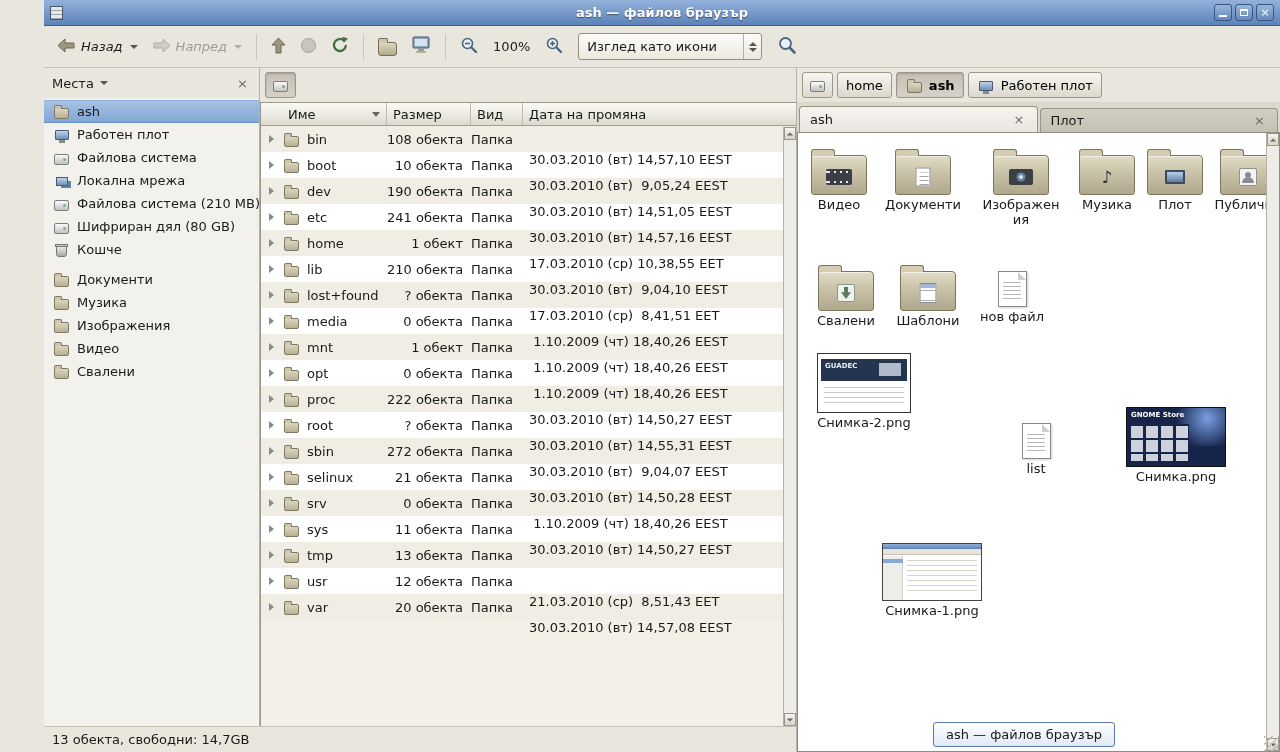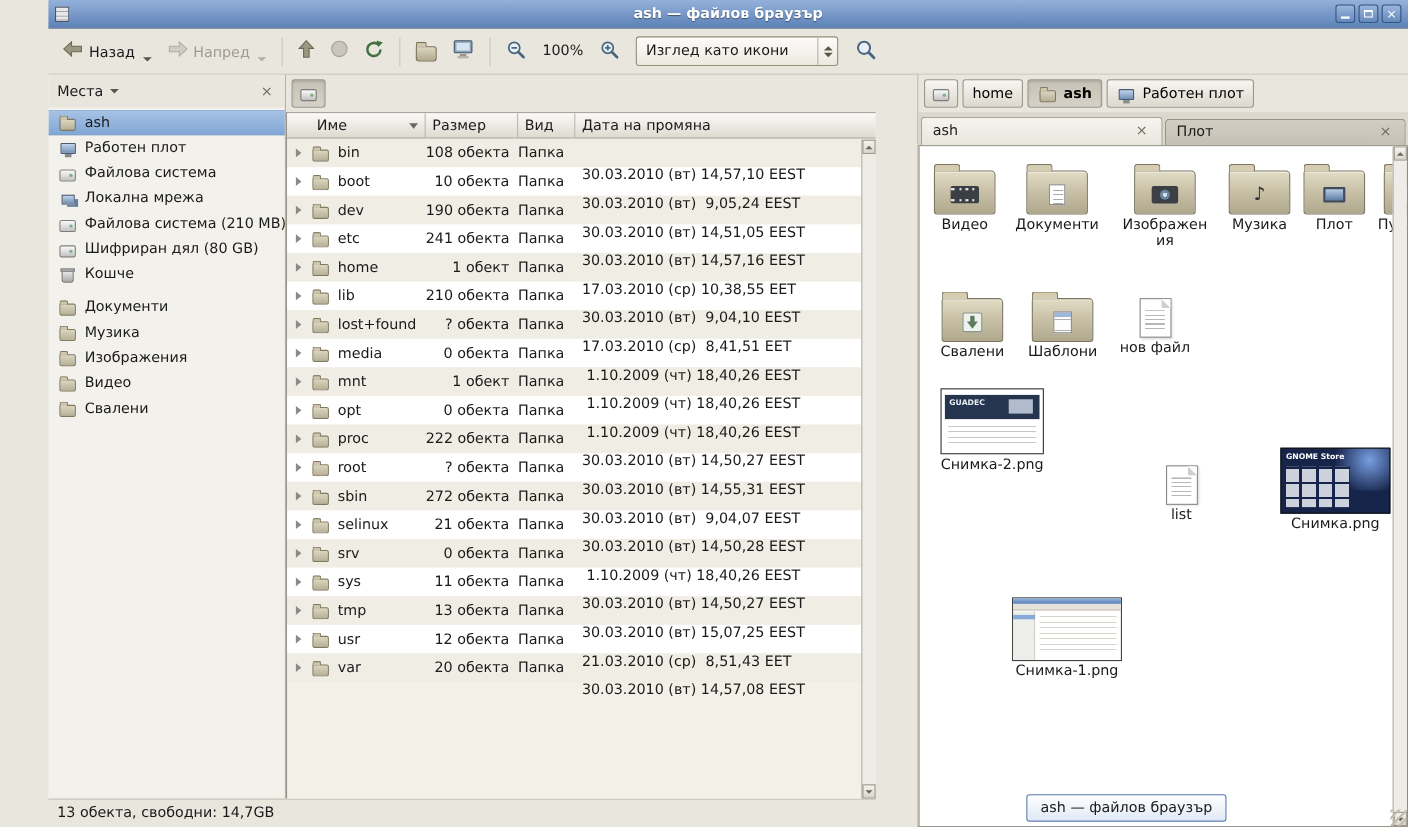--- a/index.html
+++ b/index.html
@@ -21,21 +21,21 @@
   .g-min{width:8px;height:2px;background:#fff;margin-top:7px;}
   .g-max{width:8px;height:7px;border:1px solid #fff;border-top-width:2px;}
 
   
   .menubar{height:24px;flex:none;display:flex;align-items:center;padding:0 4px;background:#e9e6de;}
   .menu-item{padding:3px 10px;}
 
   
   .toolbar{height:42px;flex:none;display:flex;align-items:center;padding:0 6px;background:#e9e6de;
     border-bottom:1px solid #c6c2b7;}
-  .tbtn{display:flex;align-items:flex-end;gap:5px;padding:5px 7px;border-radius:3px;}
+  .tbtn{display:flex;align-items:center;gap:5px;padding:5px 7px;border-radius:3px;font-style:italic;}
   .tbtn .lbl{white-space:nowrap;}
   .tbtn.disabled{color:#a09c90;}
   .dd-arrow{width:0;height:0;border-left:4px solid transparent;border-right:4px solid transparent;
     border-top:4px solid #5a5648;margin-left:2px;}
   .tbtn.disabled .dd-arrow{border-top-color:#b3afa4;}
   .tsep{width:1px;height:26px;background:#c9c5bb;margin:0 7px;flex:none;}
   .zoom-label{margin:0 8px;white-space:nowrap;}
   .combo{height:27px;min-width:184px;display:flex;align-items:center;border:1px solid #95917f;
     border-radius:3px;background:linear-gradient(#fcfbf9,#eceade);margin:0 8px;padding-left:8px;}
   .combo-value{flex:1;white-space:nowrap;}
@@ -60,21 +60,21 @@
   .m16{display:inline-block;width:14px;height:10px;background:linear-gradient(#bfd4ea,#7291b5);
     border:1px solid #4a5a74;border-radius:1px;position:relative;margin-top:1px;}
   .m16::after{content:"";position:absolute;left:3px;bottom:-4px;width:6px;height:3px;background:#8a8a8a;}
   .n16{display:inline-block;width:12px;height:9px;background:linear-gradient(#bfd4ea,#7291b5);
     border:1px solid #4a5a74;position:relative;margin-top:1px;box-shadow:4px 3px 0 -1px #5f7fa5;}
   .t16{display:inline-block;width:11px;height:11px;background:linear-gradient(#e8e8e8,#a8a8a8);
     border:1px solid #777;border-radius:1px 1px 3px 3px;position:relative;margin-top:3px;}
   .t16::before{content:"";position:absolute;top:-3px;left:-2px;right:-2px;height:1px;background:#c8c8c8;border:1px solid #777;}
 
   
-  .main{flex:1;display:flex;min-height:0;gap:38px;}
+  .main{flex:1;display:flex;min-height:0;}
   .left-group{width:752px;flex:none;display:flex;flex-direction:column;min-height:0;}
   .left-row{flex:1;display:flex;min-height:0;}
 
   
   .sidebar{width:216px;flex:none;display:flex;flex-direction:column;background:#f3f1eb;border-right:1px solid #b5b1a7;}
   .sidebar-header{height:30px;flex:none;display:flex;align-items:center;padding:0 8px;background:#e9e6de;}
   .side-chev{width:0;height:0;border-left:4px solid transparent;border-right:4px solid transparent;
     border-top:4px solid #5a5648;margin-left:6px;}
   .side-close{margin-left:auto;color:#6e6a60;font-size:13px;padding:0 3px;}
   .sidebar-list{flex:1;overflow:hidden;padding-top:2px;}
@@ -608,21 +608,20 @@
                 <div class="trow odd">
                   <div class="c-name">
                     <span class="exp"></span>
                     <span class="i">
                       <span class="f16"></span>
                     </span>
                     <span class="tname">tmp</span>
                   </div>
                   <div class="c-size">13 обекта</div>
                   <div class="c-type">Папка</div>
-                  <div class="c-date">30.03.2010 (вт) 15,07,25 EEST</div>
                 </div>
                 <div class="trow">
                   <div class="c-name">
                     <span class="exp"></span>
                     <span class="i">
                       <span class="f16"></span>
                     </span>
                     <span class="tname">usr</span>
                   </div>
                   <div class="c-size">12 обекта</div>

